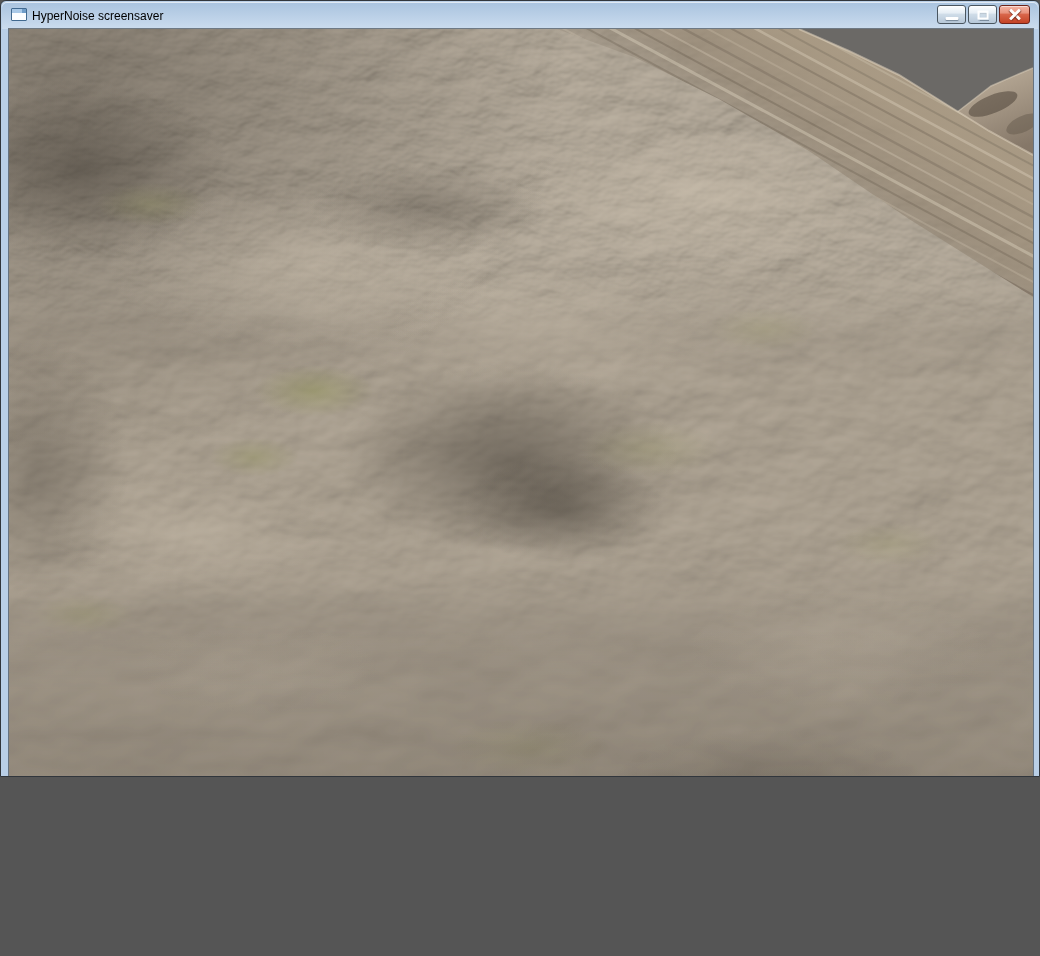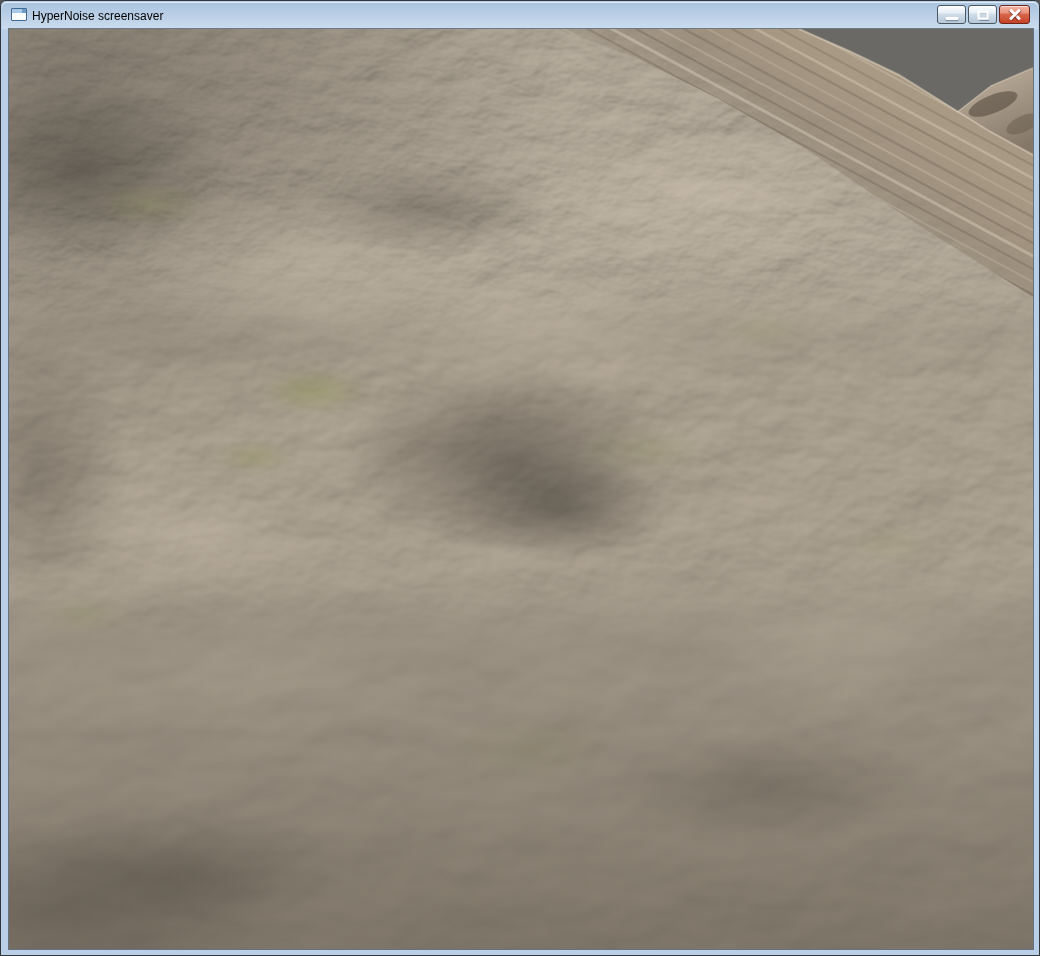--- a/index.html
+++ b/index.html
@@ -1,17 +1,17 @@
 <!DOCTYPE html>
 <html style="--frame-outline: #31363c; --frame-fill: #b9cfe7; --titlebar-top: #a9c3df; --titlebar-bottom: #cbdcee; --title-text: #000000; --btn-border: #4a5660; --btn-face-top: #fdfeff; --btn-face-bottom: #b7c8d9; --btn-glyph: #ffffff; --close-border: #6f241a; --close-top: #f5b5a5; --close-bottom: #c44326; --sky: #6b6966; --hill-light: #b5a794; --hill-dark: #857768; --slope-tan: #a89983; --terrain-base: #6f675e; --terrain-light: #d4c9b8; --terrain-dark: #3b342c; --terrain-green: #95965f;"><head>
 <meta charset="utf-8">
 <style>
   html,body{margin:0;padding:0;background:#555;font-family:"Liberation Sans", sans-serif;}
   .window{
-    position:relative;width:1040px;height:956px;box-sizing:border-box;
+    position:relative;width:1040px;height:777px;box-sizing:border-box;
     border:1px solid var(--frame-outline,#31363c);
     border-radius:6px 6px 0 0;
     background:var(--frame-fill,#b9cfe7);
     overflow:hidden;
   }
   .titlebar{
     position:absolute;left:1px;right:1px;top:1px;height:27px;
     background:linear-gradient(to bottom,var(--titlebar-top,#a9c3df),var(--titlebar-bottom,#cbdcee));
     border-radius:5px 5px 0 0;
     box-shadow:inset 0 1px 0 rgba(255,255,255,.65);

